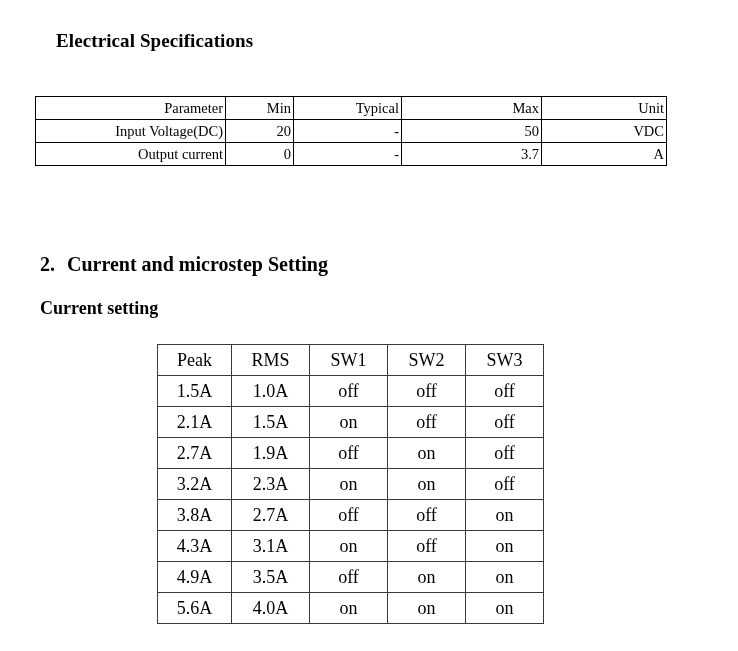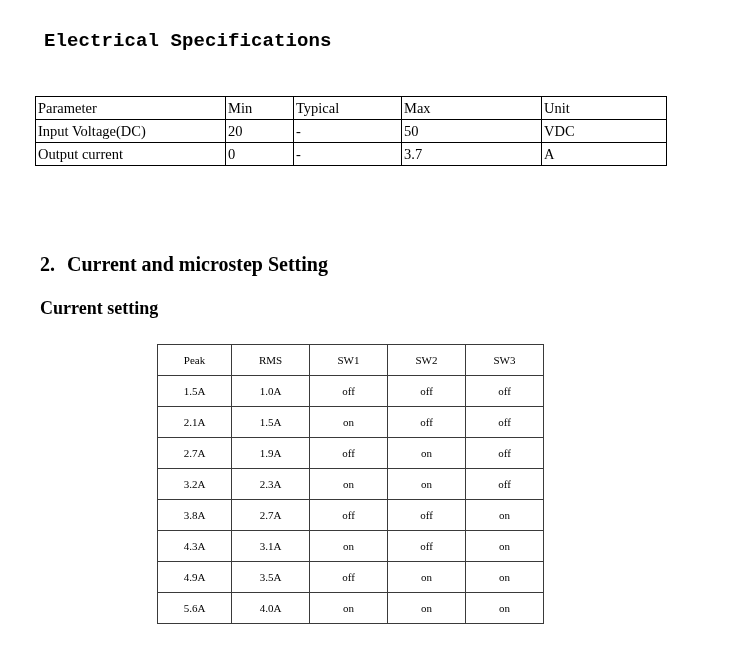--- a/index.html
+++ b/index.html
@@ -15,39 +15,39 @@
     overflow: hidden;
   }
   .page {
     position: relative;
     width: 738px;
     height: 651px;
     box-sizing: border-box;
   }
   .heading-1 {
     position: absolute;
-    left: 44px;
+    left: 56px;
     top: 30px;
     font-size: 19px;
     font-weight: bold;
-    font-family: Liberation Mono, monospace;
+    font-family: Liberation Serif, serif;
     letter-spacing: 0.1px;
   }
   .spec-table {
     position: absolute;
     left: 35px;
     top: 96px;
     width: 631px;
     border-collapse: collapse;
     font-size: 14.5px;
     table-layout: fixed;
   }
   .spec-table td {
     border: 1px solid #000000;
-    text-align: left;
+    text-align: right;
     height: 22px;
     padding: 0 2px;
     line-height: 22px;
     white-space: nowrap;
   }
   .spec-table col.c0 { width: 190px; }
   .spec-table col.c1 { width: 68px; }
   .spec-table col.c2 { width: 108px; }
   .spec-table col.c3 { width: 140px; }
   .spec-table col.c4 { width: 125px; }
@@ -71,21 +71,21 @@
     font-size: 18px;
     font-weight: bold;
     font-family: "Liberation Serif", serif;
   }
   .current-table {
     position: absolute;
     left: 157px;
     top: 344px;
     width: 386px;
     border-collapse: collapse;
-    font-size: 11px;
+    font-size: 18px;
     table-layout: fixed;
     padding-left: 20px;
   }
   .current-table td {
     border: 1px solid #3a3a3a;
     text-align: center;
     height: 30px;
     line-height: 30px;
     padding: 0;
     white-space: nowrap;

